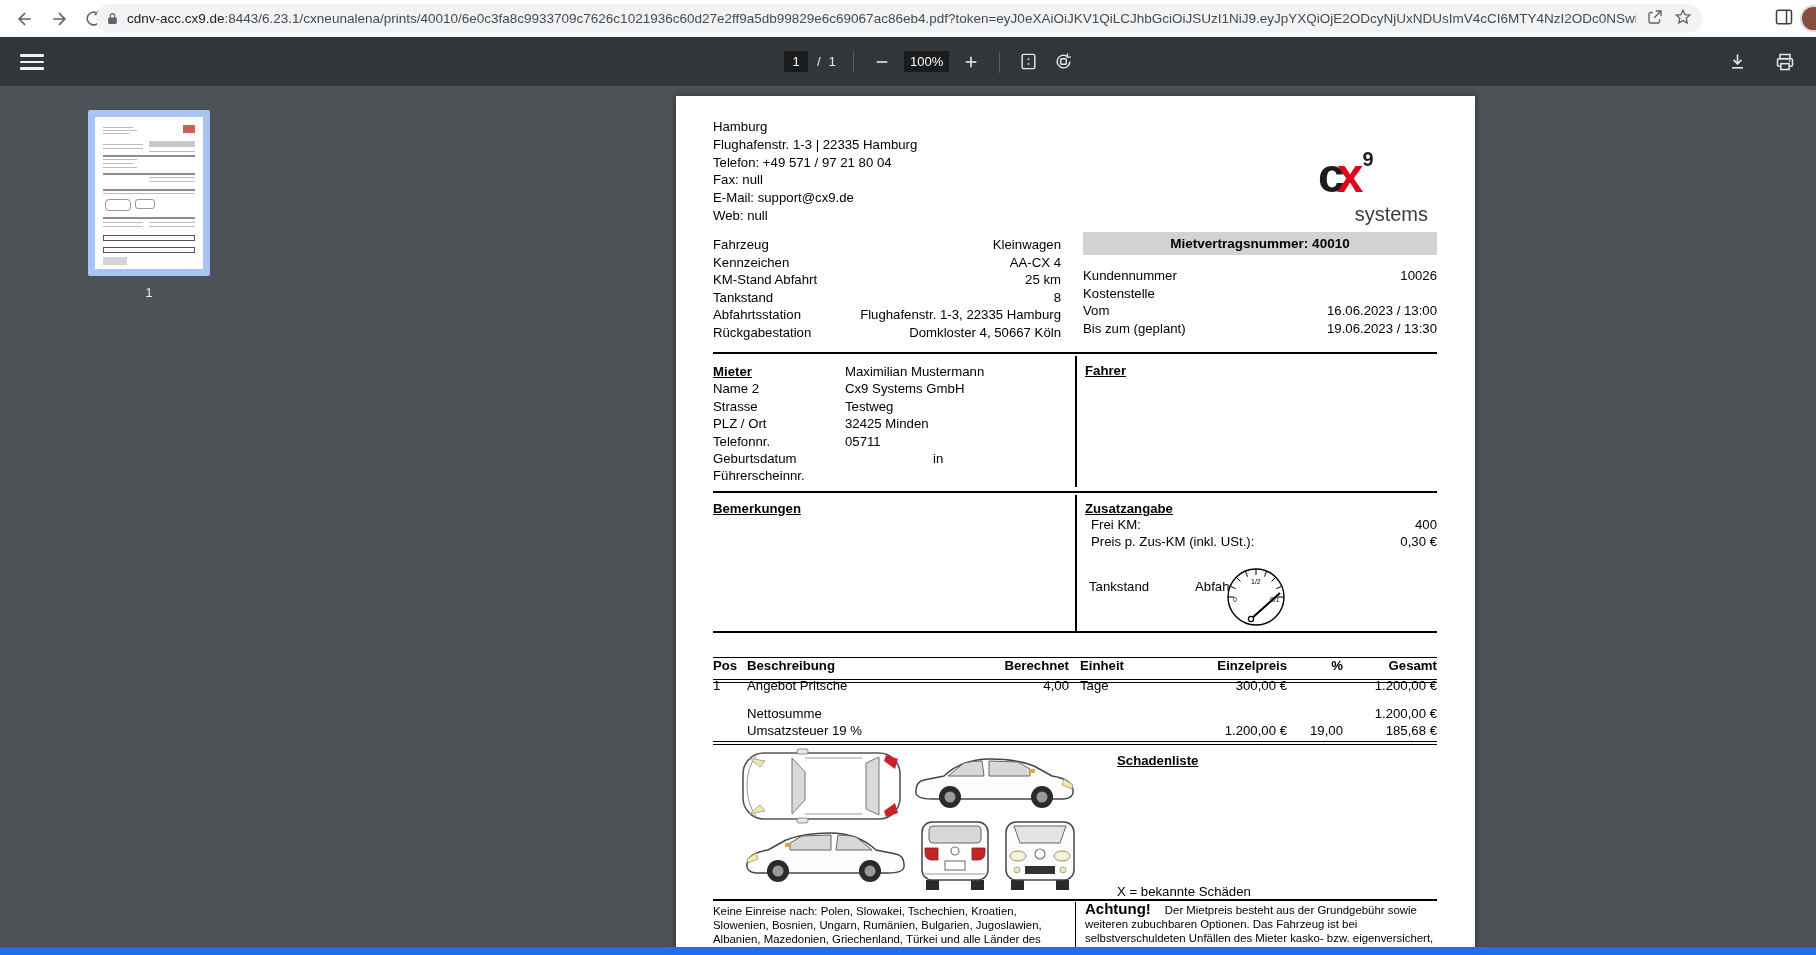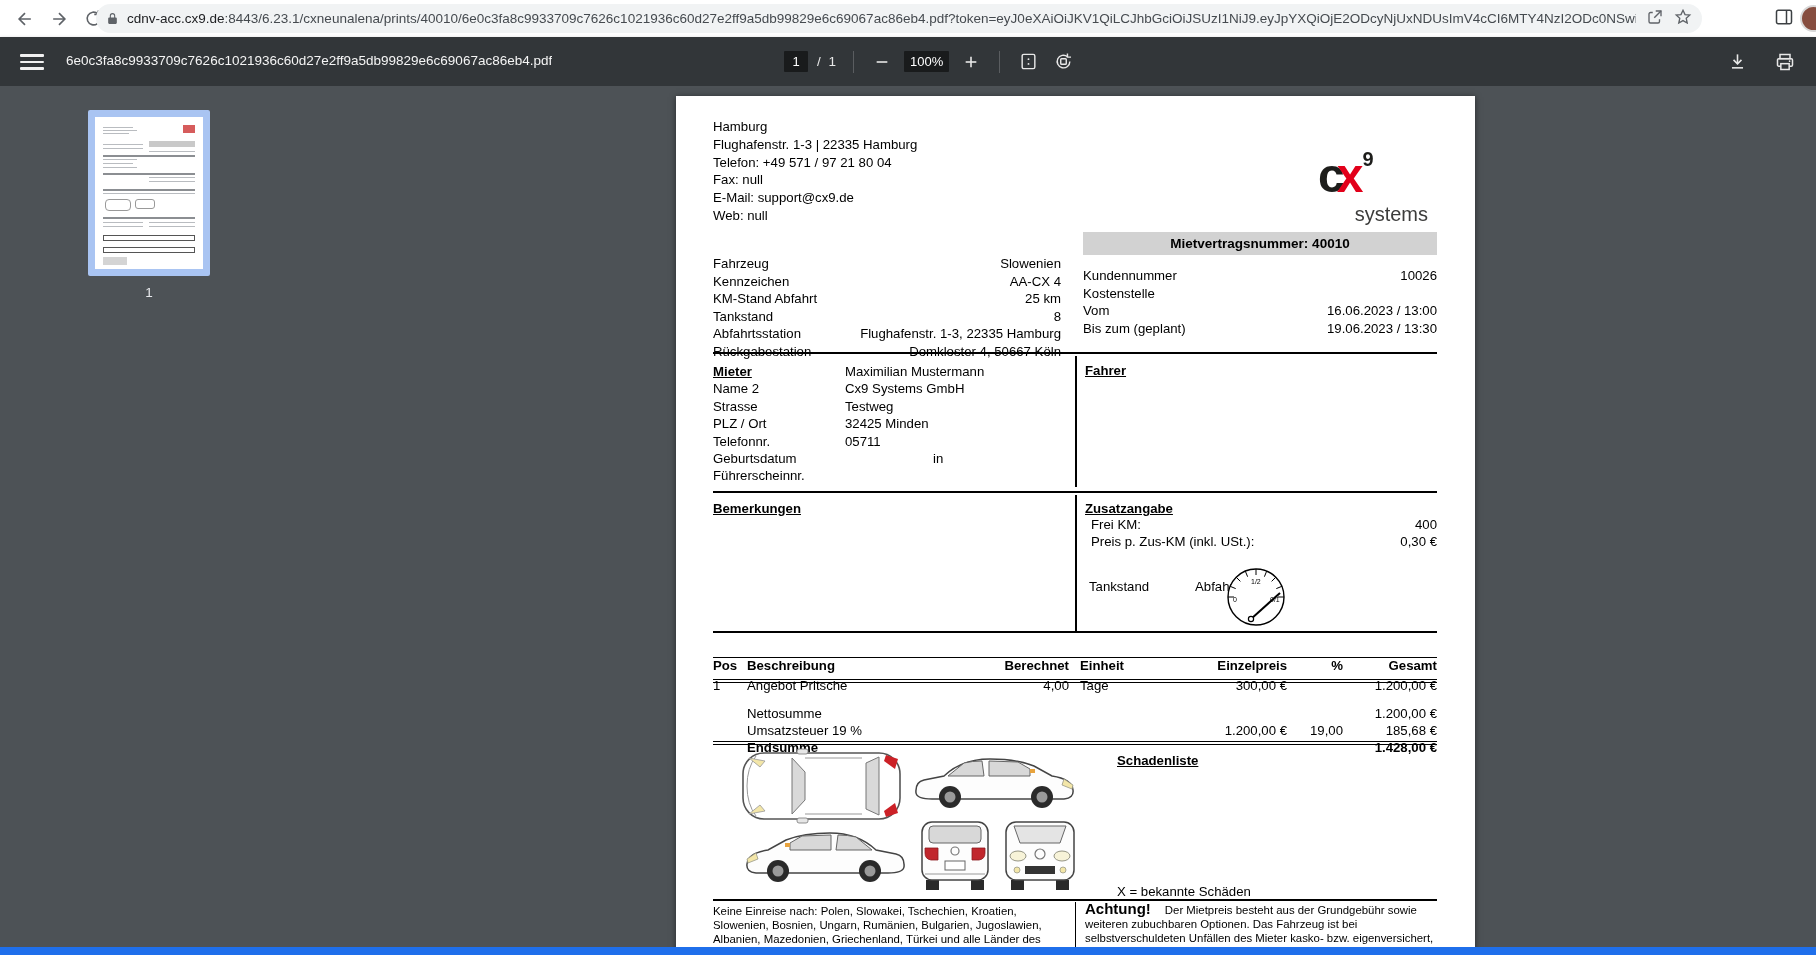--- a/index.html
+++ b/index.html
@@ -143,21 +143,20 @@
     </div>
     <div class="avatar"></div>
   </div>
 
   <div class="pdf-toolbar">
     <div class="hamburger">
         <span></span>
         <span></span>
         <span></span>
       </div>
-    <div class="pdf-name">6e0c3fa8c9933709c7626c1021936c60d27e2ff9a5db99829e6c69067ac86eb4.pdf</div>
 
     <div class="center-controls">
       <div class="pagebox">1</div>
       <div class="slashtotal">/ 1</div>
       <div class="tb-sep"></div>
       <div class="tb-btn">
         <svg width="16" height="16" viewBox="0 0 24 24" stroke="currentColor" stroke-width="2.4">
             <line x1="4" y1="12" x2="20" y2="12"></line>
           </svg>
       </div>
@@ -254,24 +253,24 @@
 
       <div class="logo">
         <div class="logo-row">
           <span class="lg-c">c</span><span class="lg-x">x</span><span class="lg-9">9</span>
         </div>
         <div class="lg-sys">systems</div>
       </div>
 
       <div class="graybox">Mietvertragsnummer: 40010</div>
 
-      <div class="kv-col" style="left:37px; top:159px; width:348px;">
+      <div class="kv-col" style="left:37px; top:140px; width:348px;">
         <div class="kv-row">
             <span>Fahrzeug</span>
-            <span>Slowenien</span>
+            <span>Kleinwagen</span>
           </div>
         <div class="kv-row">
             <span>Kennzeichen</span>
             <span>AA-CX 4</span>
           </div>
         <div class="kv-row">
             <span>KM-Stand Abfahrt</span>
             <span>25 km</span>
           </div>
         <div class="kv-row">
@@ -406,24 +405,20 @@
       <div class="t-row" style="top:593px;">
         <span class="c-besch">Nettosumme</span>
         <span class="c-ges">1.200,00 €</span>
       </div>
       <div class="t-row" style="top:610px;">
         <span class="c-besch">Umsatzsteuer 19 %</span>
         <span class="c-ezp">1.200,00 €</span>
         <span class="c-pct">19,00</span>
         <span class="c-ges">185,68 €</span>
       </div>
-      <div class="t-row b" style="top:627px;">
-        <span class="c-besch">Endsumme</span>
-        <span class="c-ges">1.428,00 €</span>
-      </div>
       <div class="dbl" style="top:645px;"></div>
 
       <div class="abs b ul" style="left:441px; top:657px;">Schadenliste</div>
 
       <svg class="car-svg" style="left:64px; top:652px;" width="164" height="76" viewBox="0 0 164 76">
         <rect x="3" y="5" width="157" height="66" rx="21" fill="#fff" stroke="#555" stroke-width="1.6"></rect>
         <path d="M16,8 Q7,20 7,38 Q7,56 16,68" fill="none" stroke="#999" stroke-width="1"></path>
         <polygon points="9,10 25,13 20,19" fill="#f3e6a8" stroke="#999" stroke-width=".8"></polygon>
         <polygon points="9,66 25,63 20,57" fill="#f3e6a8" stroke="#999" stroke-width=".8"></polygon>
         <polygon points="52,10 65,24 65,52 52,66" fill="#d9d9d9" stroke="#777" stroke-width="1"></polygon>

